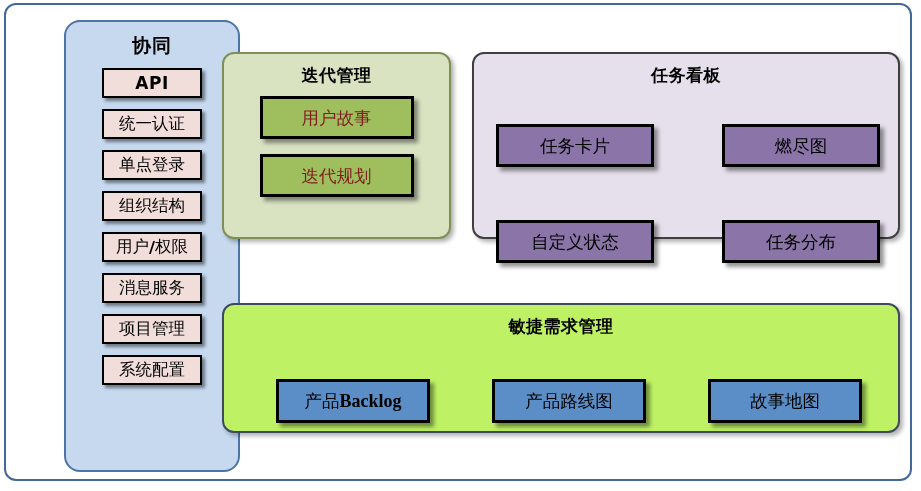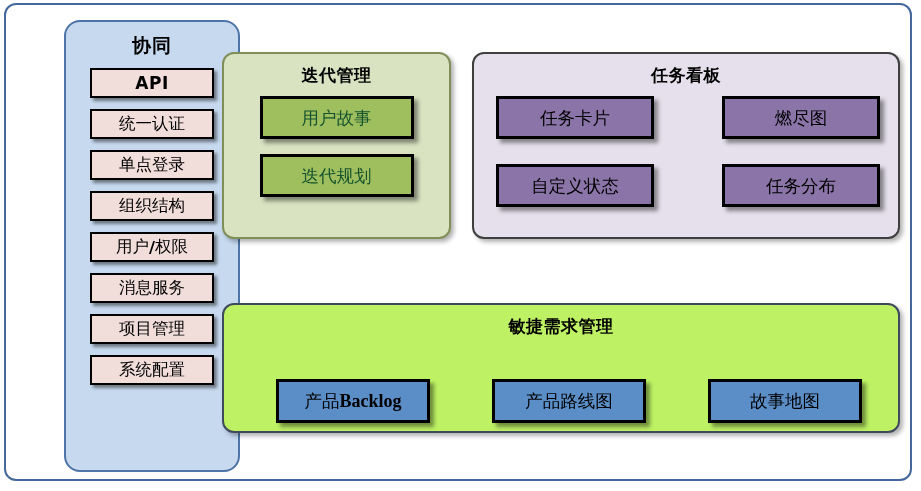--- a/index.html
+++ b/index.html
@@ -53,21 +53,21 @@
     letter-spacing: 1px;
   }
   #sidebar-list {
     position: absolute;
     left: 0;
     top: 46px;
     width: 100%;
   }
   .side-item {
     position: relative;
-    width: 124px;
+    width: 100px;
     height: 30px;
     margin: 0 auto 11px auto;
     box-sizing: border-box;
     background: #f1ddd9;
     border: 2.5px solid #000000;
     box-shadow: 3px 3px 3px rgba(0,0,0,0.45);
     display: flex;
     align-items: center;
     justify-content: center;
     font-size: 16.5px;
@@ -126,21 +126,21 @@
     height: 43px;
     margin: 0 auto 15px auto;
     box-sizing: border-box;
     background: #9fbf5f;
     border: 3px solid #000000;
     box-shadow: 4px 4px 4px rgba(0,0,0,0.42);
     display: flex;
     align-items: center;
     justify-content: center;
     font-size: 17.5px;
-    color: #14532d;
+    color: #7f1d1d;
     white-space: nowrap;
   }
 
   
   #taskboard-panel {
     left: 466px;
     top: 47px;
     width: 428px;
     height: 187px;
     background: #e5e0ec;
@@ -163,20 +163,21 @@
     box-sizing: border-box;
     background: #8b74a8;
     border: 3px solid #000000;
     box-shadow: 4px 4px 4px rgba(0,0,0,0.42);
     display: flex;
     align-items: center;
     justify-content: center;
     font-size: 17.5px;
     color: #000000;
     white-space: nowrap;
+    margin-top: 28px;
   }
 
   
   #agile-panel {
     left: 216px;
     top: 298px;
     width: 678px;
     height: 130px;
     background: #bef264;
     border: 2px solid #3f4a5c;

